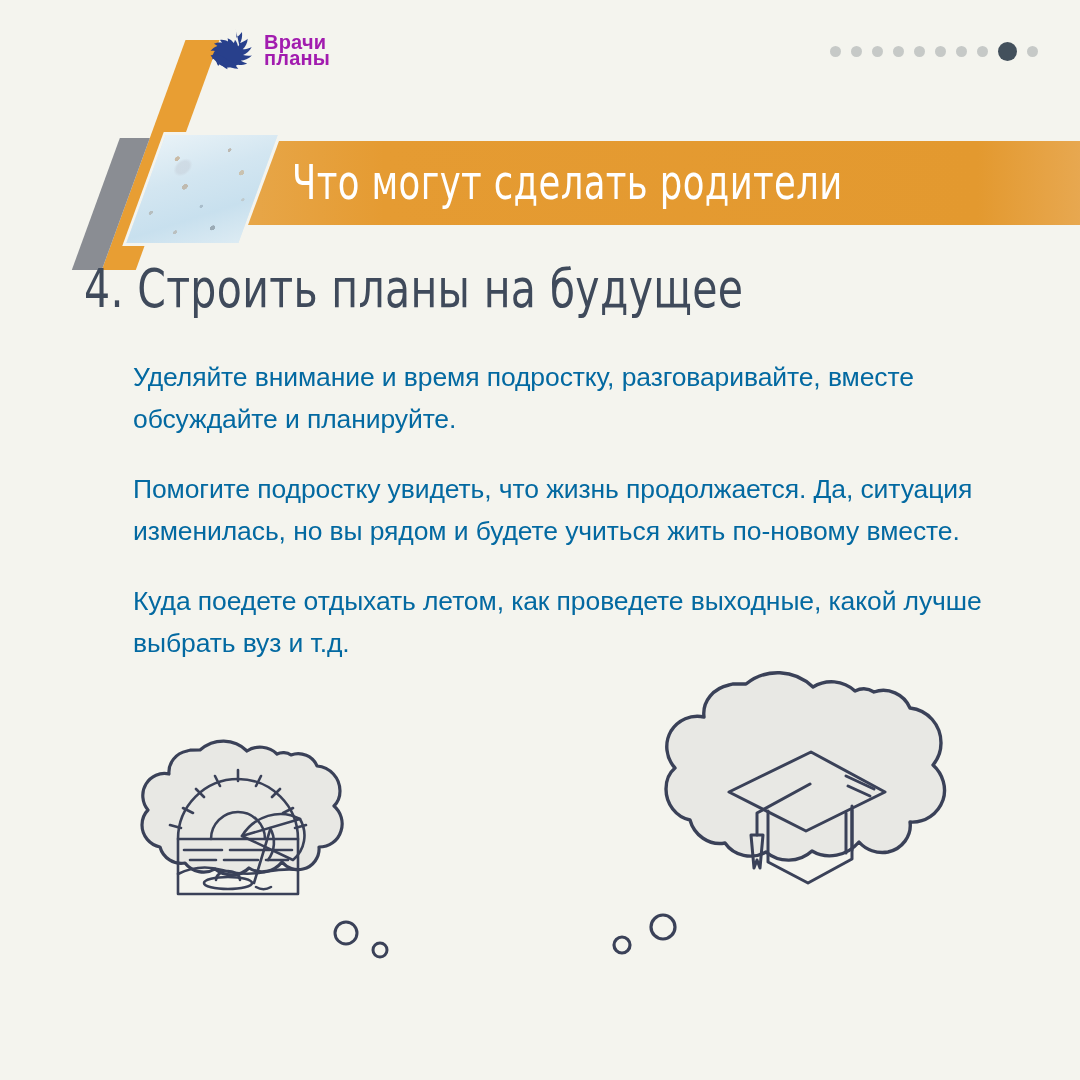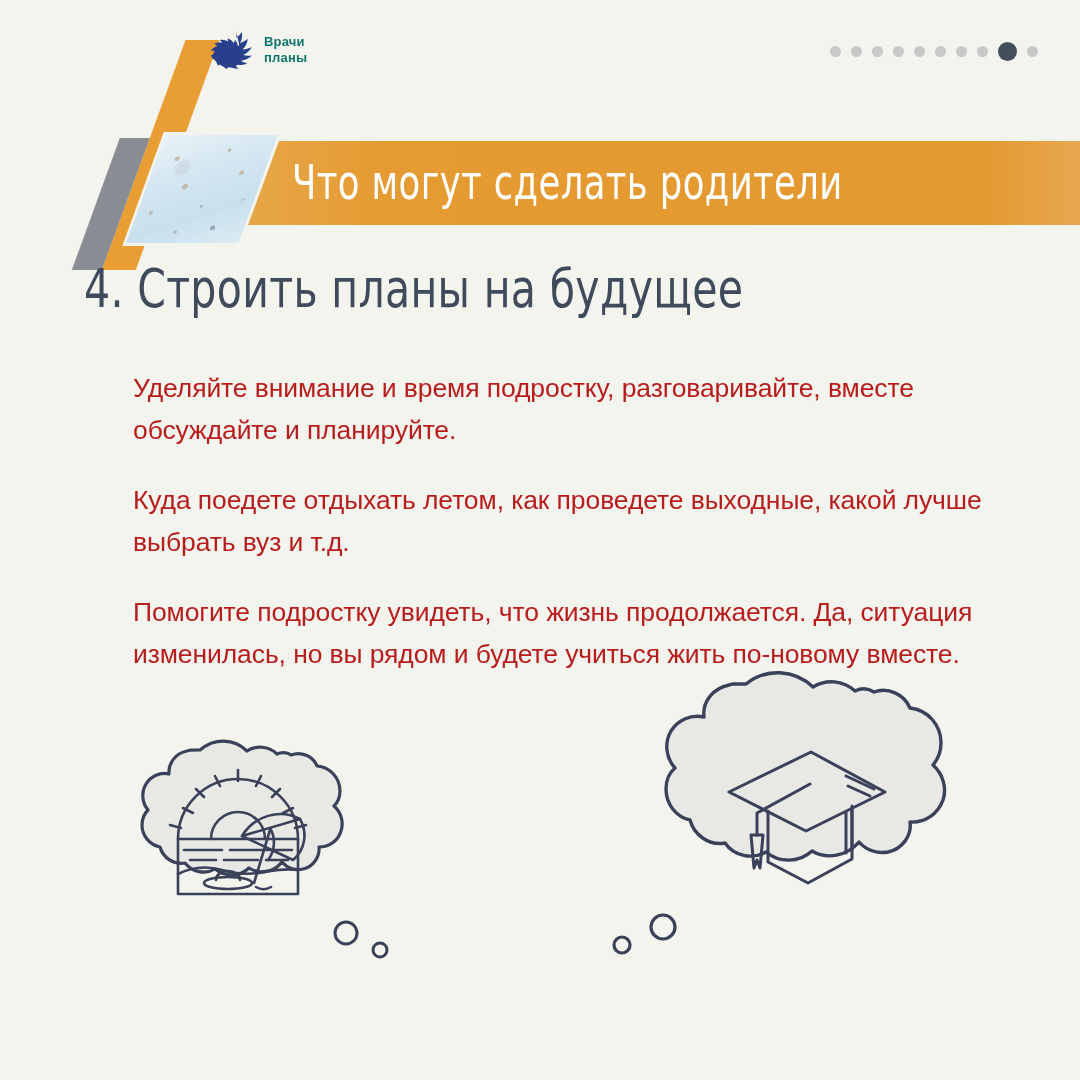--- a/index.html
+++ b/index.html
@@ -88,22 +88,22 @@
   #logo {
     position: absolute;
     left: 205px; top: 24px;
     width: 130px; height: 52px;
     display: flex;
     align-items: center;
     gap: 7px;
   }
   #logo-mark { width: 52px; height: 46px; flex: none; }
   #logo-word {
-    color: #0f766e;
-    font-size: 13px;
+    color: #a21caf;
+    font-size: 20px;
     font-weight: bold;
     line-height: 16px;
     letter-spacing: 0.2px;
   }
 
   
   #pager {
     position: absolute;
     right: 42px; top: 40px;
     display: flex;
@@ -135,24 +135,24 @@
     transform: scaleX(0.86);
     transform-origin: left center;
   }
 
   #paragraphs {
     position: absolute;
     left: 133px; top: 352px;
     width: 856px;
   }
   .para {
-    color: #b91c1c;
+    color: #0369a1;
     font-size: 26.5px;
     line-height: 42px;
-    margin: 15px 0 28px 0;
+    margin: 4px 0 28px 0;
     letter-spacing: -0.1px;
   }
   .para:last-child { margin-bottom: 0; }
 
   
   #illus-left {
     position: absolute;
     left: 108px; top: 718px;
     width: 300px; height: 252px;
   }
@@ -197,22 +197,22 @@
   <span class="pager-dot"></span>
   <span class="pager-dot"></span>
   <span class="pager-dot active"></span>
   <span class="pager-dot"></span>
 </div>
 
 <div id="heading">4. Строить планы на будущее</div>
 
 <div id="paragraphs">
   <p class="para">Уделяйте внимание и время подростку, разговаривайте, вместе обсуждайте и планируйте.</p>
+  <p class="para">Помогите подростку увидеть, что жизнь продолжается. Да, ситуация изменилась, но вы рядом и будете учиться жить по-новому вместе.</p>
   <p class="para">Куда поедете отдыхать летом, как проведете выходные, какой лучше выбрать вуз и т.д.</p>
-  <p class="para">Помогите подростку увидеть, что жизнь продолжается. Да, ситуация изменилась, но вы рядом и будете учиться жить по-новому вместе.</p>
 </div>
 
 <div id="illus-left">
   <svg viewBox="0 0 300 252" width="300" height="252" aria-hidden="true">
     <g fill="#E8E8E4" stroke="#3A4158" stroke-width="3.2" stroke-linecap="round" stroke-linejoin="round">
       <path d="M92 32c14-12 34-12 47 1 9-6 22-5 30 3 4-2 10-2 14 1 10-4 22 1 26 11 13 1 23 12 23 25 0 6-2 11-6 15 7 6 10 16 7 25-3 10-12 16-22 16 1 10-6 20-16 22-8 2-16-1-21-7-8 10-22 13-33 6-9 9-24 9-34 1-10 6-23 3-30-6-11 2-22-5-25-16-10-2-18-11-18-22 0-6 2-11 6-15-6-7-7-18-2-26 5-8 14-12 23-10-1-11 7-21 18-23 1-0.4 2-0.6 3-0.8z"></path>
     </g>
     <g fill="none" stroke="#3A4158" stroke-width="2.6" stroke-linecap="round" stroke-linejoin="round">
 
       <rect x="70" y="121" width="120" height="55"></rect>

